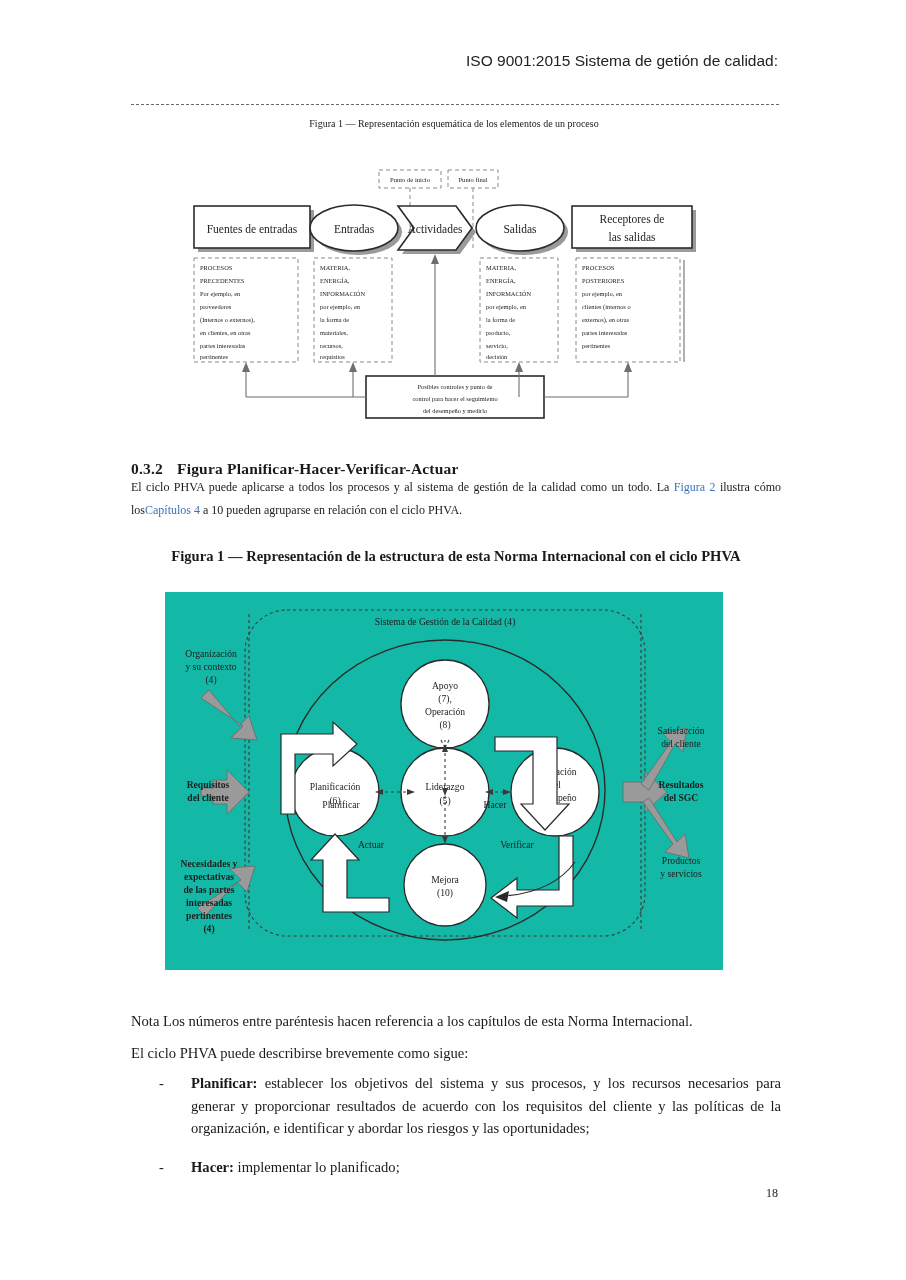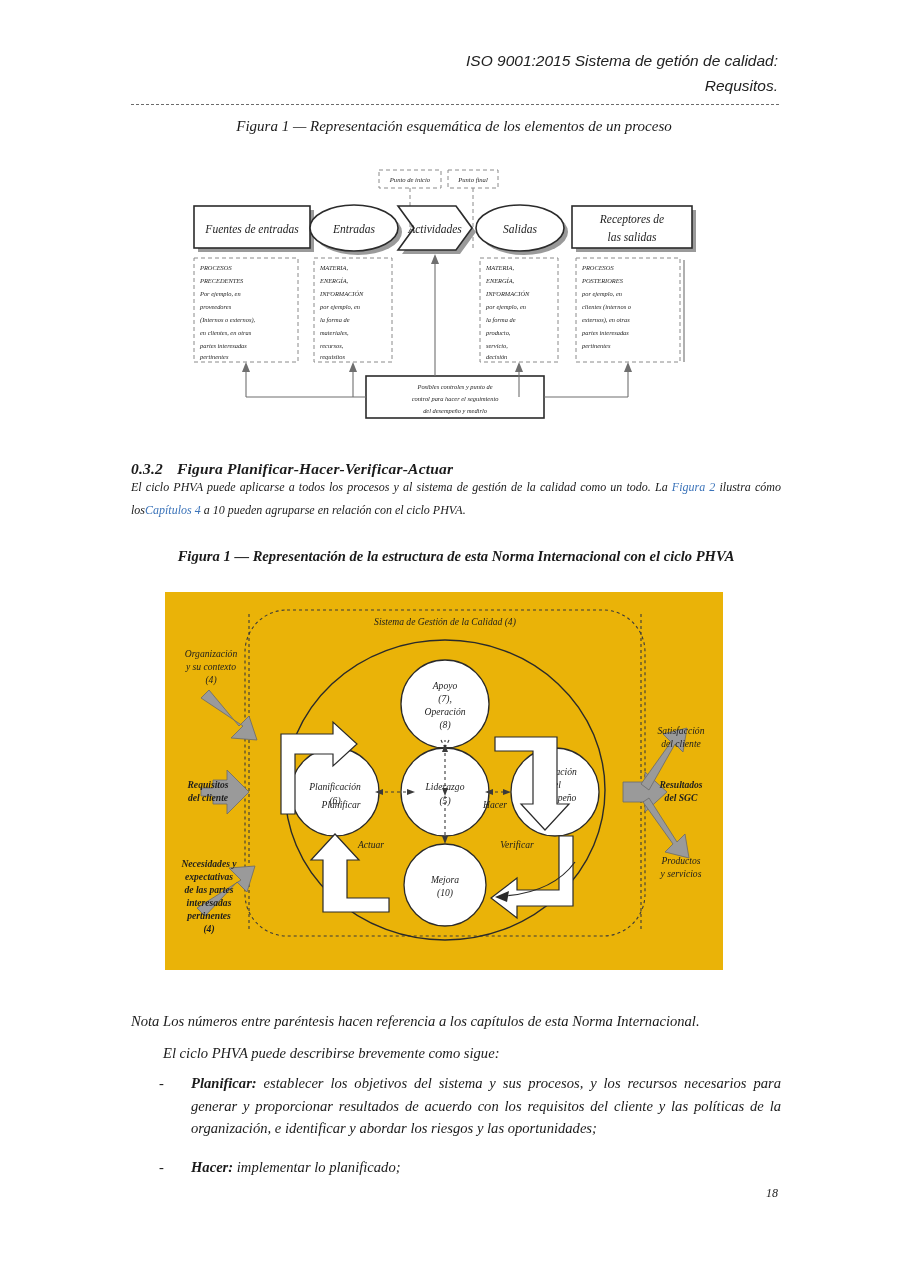--- a/index.html
+++ b/index.html
@@ -2,38 +2,38 @@
 <html><head>
 <meta charset="utf-8">
 <style>
   html,body{margin:0;padding:0;}
   body{
     width:906px;height:1280px;background:#ffffff;
     font-family:"Liberation Serif", serif;
     color:#1a1a1a;
     position:relative;overflow:hidden;
   }
-  .page{position:relative;width:906px;height:980px;font-style:italic;}
+  .page{position:relative;width:906px;height:980px;}
 
   
   .header{
     position:absolute;left:130px;top:48px;width:648px;
     text-align:right;
     font-family:"Liberation Sans", sans-serif;
     font-size:15.5px;line-height:25px;color:#222;
   }
   .hrule{
     position:absolute;left:131px;top:104px;width:648px;height:0;
     border-top:1.5px dashed #6b6b6b;
   }
 
   
   .fig1-caption{
     position:absolute;left:130px;top:118px;width:648px;
-    text-align:center;font-size:15px;color:#1a1a1a;
+    text-align:center;font-size:10px;color:#1a1a1a;
   }
   .fig1{
     position:absolute;left:176px;top:160px;width:570px;height:270px;
   }
   .fig1 svg{display:block;}
 
   
   .sec-head{
     position:absolute;left:131px;top:460px;width:650px;
     font-weight:bold;font-size:15.5px;letter-spacing:.2px;
@@ -45,32 +45,32 @@
   }
   .lnk{color:#3b73b9;}
   .fig2-caption{
     position:absolute;left:131px;top:548px;width:650px;
     text-align:center;font-weight:bold;font-size:14.6px;
   }
 
   
   .fig2{
     position:absolute;left:165px;top:592px;width:558px;height:378px;
-    background:#eab308;
+    background:#14b8a6;
   }
   .fig2 svg{display:block;}
 
   
   .nota{
     position:absolute;left:131px;top:1010px;width:650px;
     font-size:14.6px;line-height:22px;
   }
   .intro{
     position:absolute;left:131px;top:1042px;width:650px;
-    font-size:14.6px;line-height:22px;margin-left:32px;
+    font-size:14.6px;line-height:22px;
   }
   .bullets{position:absolute;left:131px;top:1072px;width:650px;}
   .bullet{
     position:relative;padding-left:60px;margin-bottom:16px;
     font-size:14.6px;line-height:22.5px;text-align:justify;
   }
   .bullet .dash{
     position:absolute;left:28px;top:0;width:14px;text-align:left;
   }
   .bullet b{font-weight:bold;}
@@ -96,21 +96,20 @@
   .f2arrowwhite{fill:#ffffff;stroke:#2a2a2a;stroke-width:1.2;}
   .f2dot{fill:none;stroke:#3a3a3a;stroke-width:1.1;stroke-dasharray:3 3;}
 </style>
 </head>
 <body>
 
 <div class="page">
 
   <div class="header">
     <div>ISO 9001:2015 Sistema de getión de calidad:</div>
-    <div>Requsitos.</div>
   </div>
   <div class="hrule"></div>
 
   <div class="fig1-caption">Figura 1 — Representación esquemática de los elementos de un proceso</div>
 
   <div class="fig1">
     <svg width="570" height="270" viewBox="0 0 570 270" xmlns="http://www.w3.org/2000/svg">
 
       <rect class="f1dashbox" x="203" y="10" width="62" height="18"></rect>
       <text class="f1small" x="234" y="22" text-anchor="middle">Punto de inicio</text>

